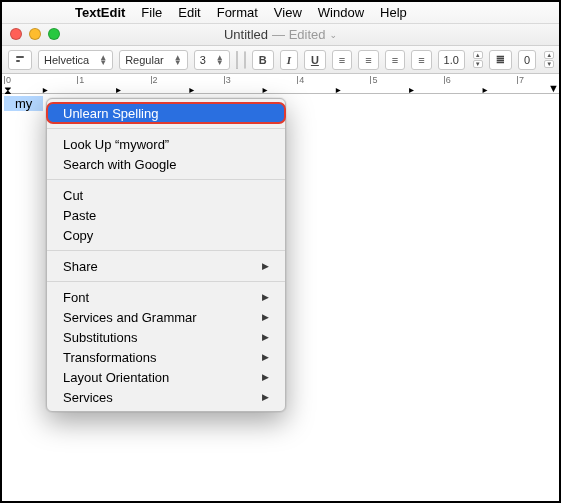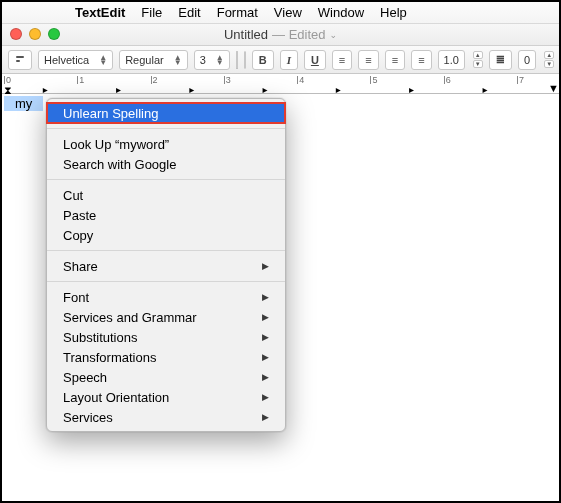--- a/index.html
+++ b/index.html
@@ -135,20 +135,21 @@
   }
   .ctxmenu .item.sub::after{
     content:"▶"; font-size:9px; color:#3a3a3a;
   }
   .ctxmenu .sep{height:1px;background:#d6d6d6;margin:5px 0;}
   .ctxmenu .item.hl{
     background:#2a6fe0;
     color:#fff;
     outline:2px solid #e23b2e;
     outline-offset:-1px;
+    border-radius:6px;
   }
 </style>
 </head>
 <body>
 
 <div class="menubar">
   <span class="apple"></span>
   <span class="appname">TextEdit</span>
   <span>File</span>
   <span>Edit</span>
@@ -301,22 +302,19 @@
       <div class="item sub">
         <span>Services and Grammar</span>
       </div>
       <div class="item sub">
         <span>Substitutions</span>
       </div>
       <div class="item sub">
         <span>Transformations</span>
       </div>
       <div class="item sub">
-        <span>Speech</span>
-      </div>
-      <div class="item sub">
         <span>Layout Orientation</span>
       </div>
       <div class="item sub">
         <span>Services</span>
       </div>
     </div>
 </div>
 
 </body></html>

